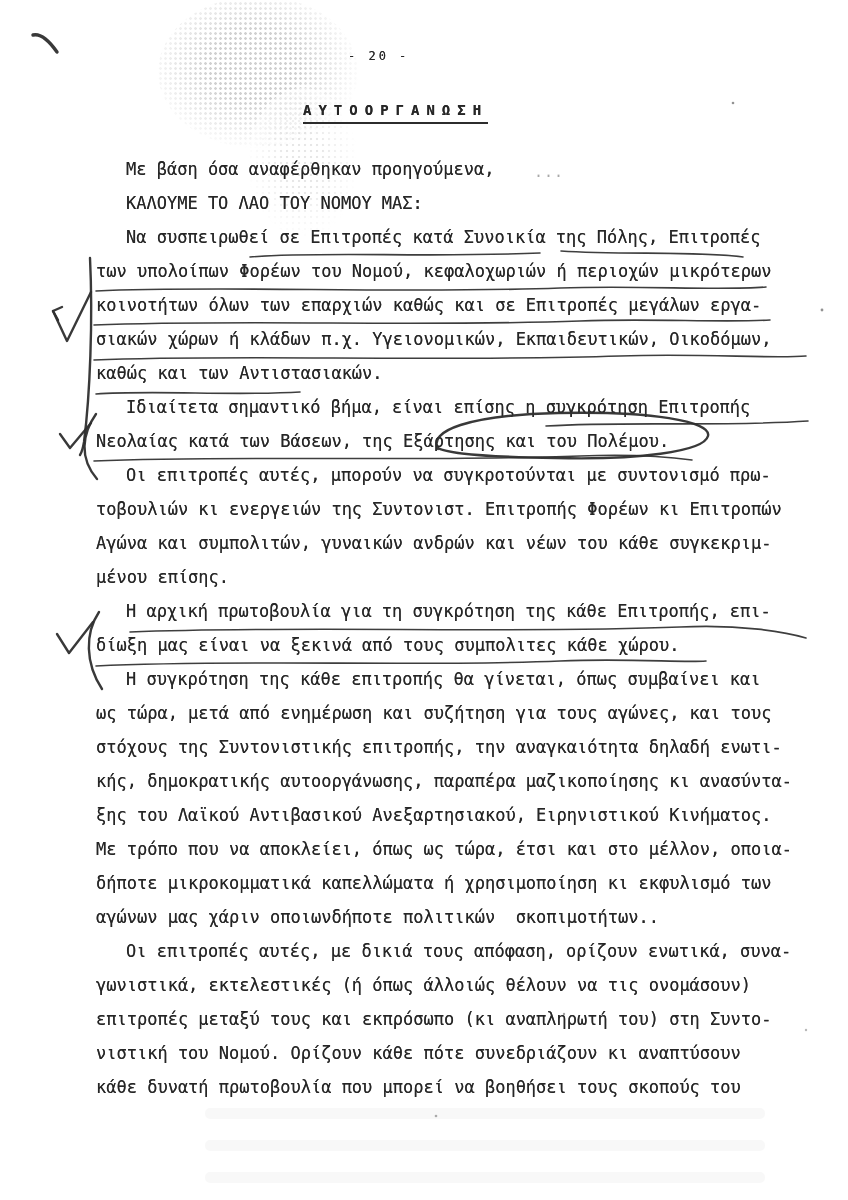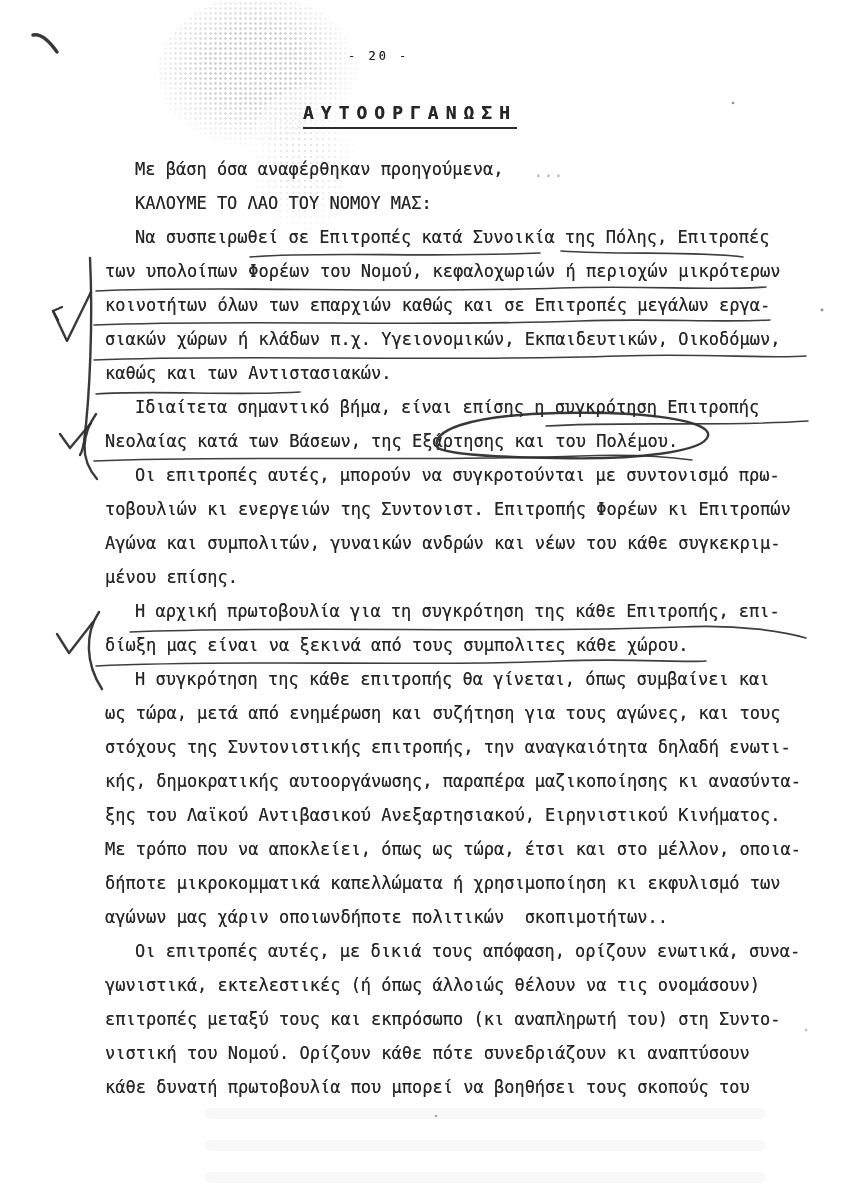--- a/index.html
+++ b/index.html
@@ -32,26 +32,26 @@
   .ghost{position:absolute;left:205px;width:560px;height:11px;
     background:rgba(110,110,110,0.05);border-radius:5px;pointer-events:none;}
   .pagenum{
     position:absolute;left:348px;top:49px;
     font-size:12px;letter-spacing:3px;
     text-shadow:0 0 .4px rgba(0,0,0,.65);
     white-space:pre;
   }
   .title{
     position:absolute;left:303px;top:102px;
-    font-size:18px;font-weight:bold;letter-spacing:7px;
+    font-size:14px;font-weight:bold;letter-spacing:7px;
     padding-bottom:4px;border-bottom:2.2px solid #2c2c2c;
     text-shadow:0 0 .5px rgba(0,0,0,.7);
     white-space:pre;
   }
-  .body{position:absolute;left:105px;top:157px;width:720px;}
+  .body{position:absolute;left:96px;top:157px;width:720px;}
   .line{
     height:34px;line-height:24px;
     font-size:17px;white-space:pre;
     text-shadow:0 0 .45px rgba(0,0,0,.62);
   }
   .indent{padding-left:30px;}
   .marks{position:absolute;left:0;top:0;pointer-events:none;}
   .marks path{fill:none;stroke:#2e2e2e;stroke-linecap:round;stroke-linejoin:round;}
   .underline{stroke-width:1.6;opacity:.92;}
   .hand{stroke-width:2.4;opacity:.95;}

